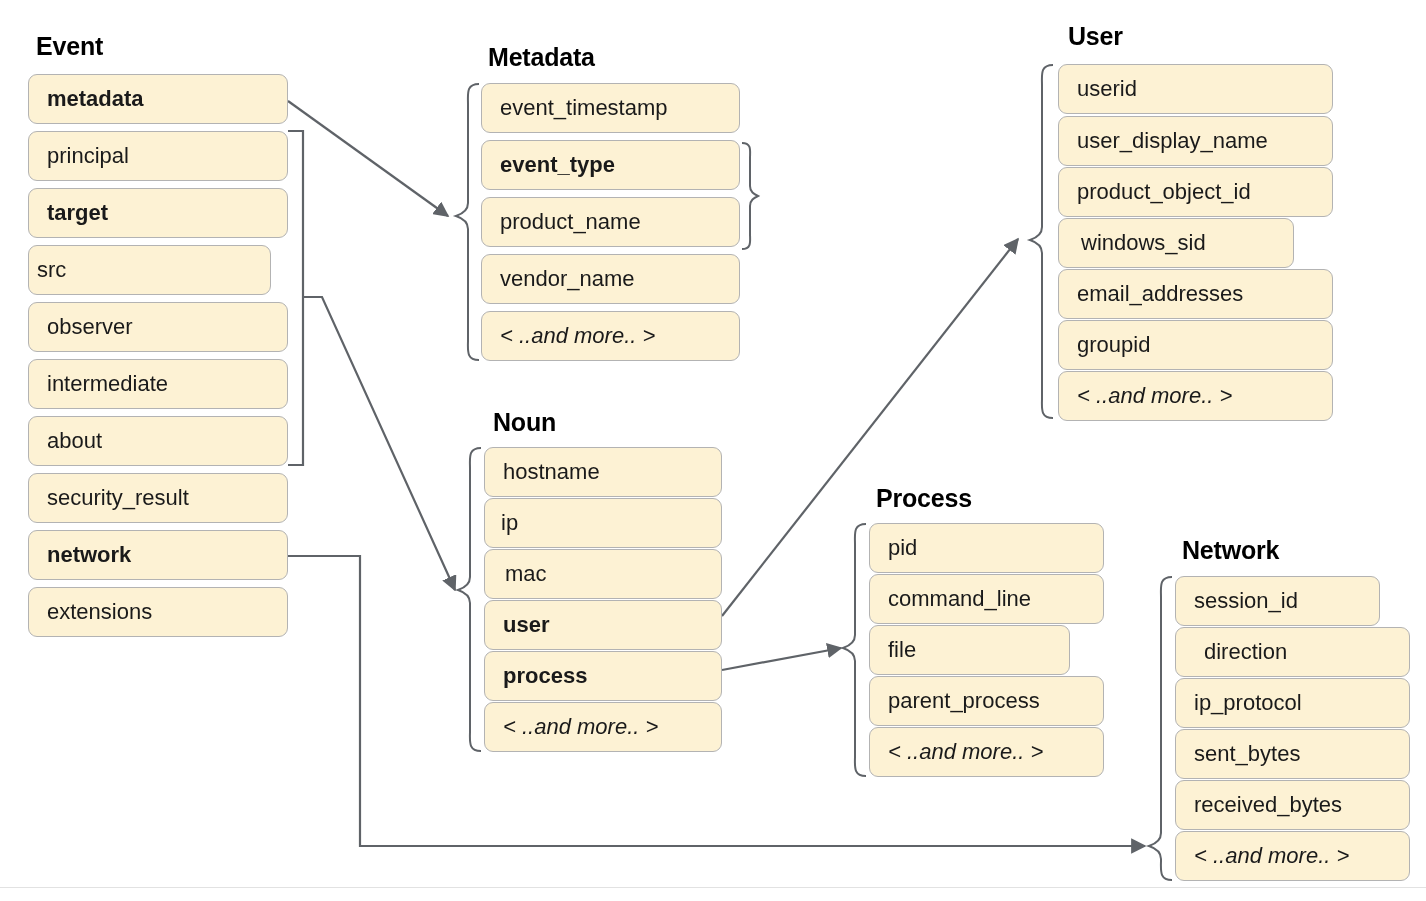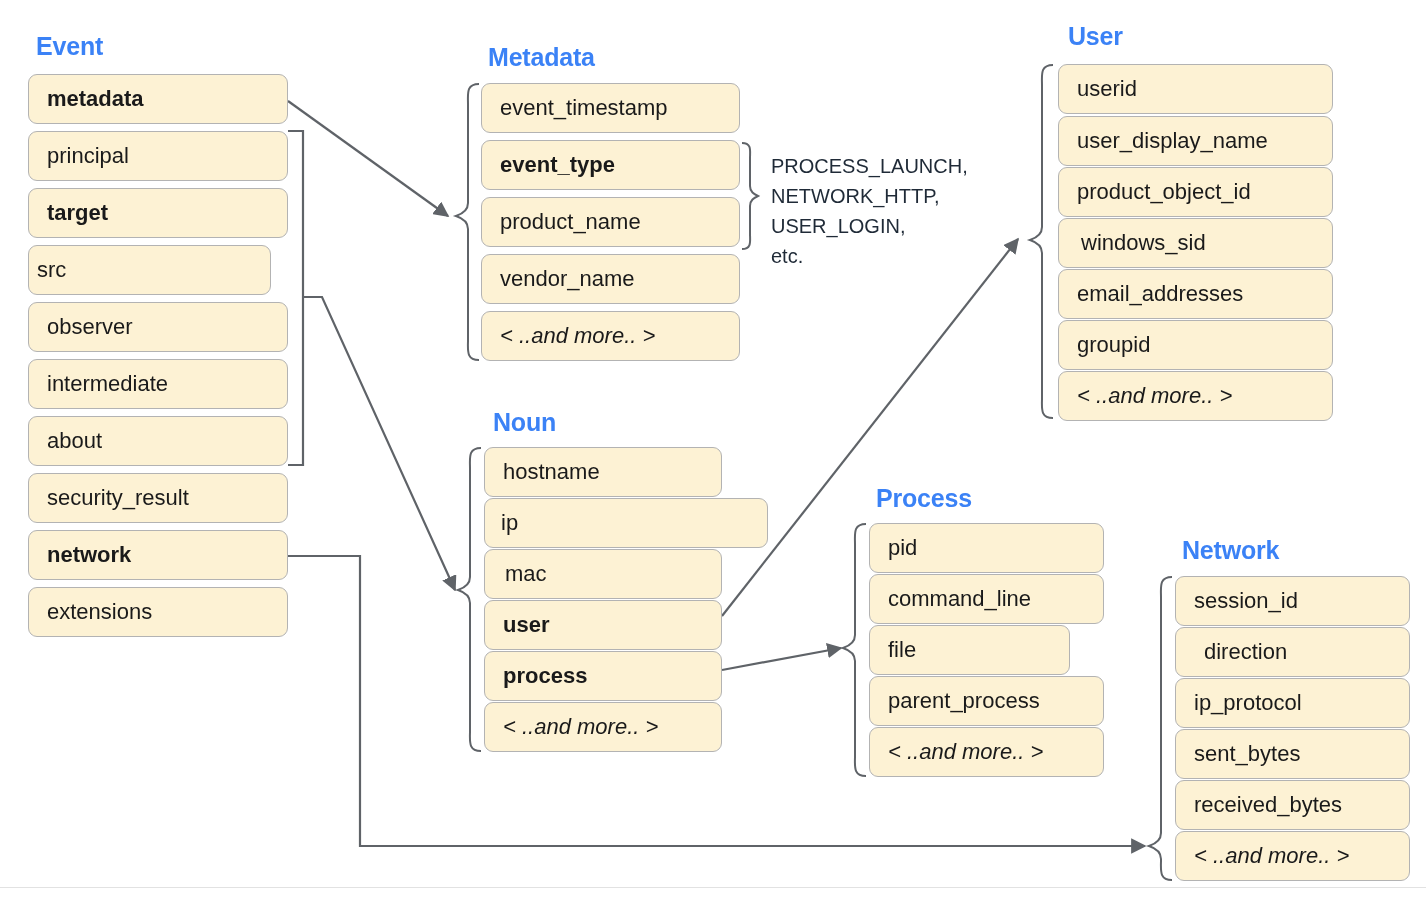--- a/index.html
+++ b/index.html
@@ -39,21 +39,21 @@
     pointer-events: none;
   }
 
   .group {
     position: absolute;
   }
   .group-title {
     position: absolute;
     font-size: 25px;
     font-weight: bold;
-    color: #3b82f6;
+    color: #000000;
     white-space: nowrap;
     letter-spacing: -0.2px;
   }
   .field-list {
     position: absolute;
   }
   .field {
     position: absolute;
     box-sizing: border-box;
     height: 50px;
@@ -163,43 +163,39 @@
     <div class="group-title" style="left:488px; top:43px;">Metadata</div>
     <div class="field-list">
       <div class="field" style="left:481px; top:83px; width:259px;">event_timestamp</div>
       <div class="field bold" style="left:481px; top:140px; width:259px;">event_type</div>
       <div class="field" style="left:481px; top:197px; width:259px;">product_name</div>
       <div class="field" style="left:481px; top:254px; width:259px;">vendor_name</div>
       <div class="field more" style="left:481px; top:311px; width:259px;">&lt; ..and more.. &gt;</div>
     </div>
   </div>
 
-  <div class="annotation" style="left:771px; top:151px;">PROCESS_LAUNCH,
-NETWORK_HTTP,
-USER_LOGIN,
-etc.</div>
 
   <div class="group">
     <div class="group-title" style="left:1068px; top:22px;">User</div>
     <div class="field-list">
       <div class="field" style="left:1058px; top:64px; width:275px;">userid</div>
       <div class="field" style="left:1058px; top:116px; width:275px;">user_display_name</div>
       <div class="field" style="left:1058px; top:167px; width:275px;">product_object_id</div>
-      <div class="field" style="left:1058px; top:218px; width:275px;padding-left:22px;">windows_sid</div>
+      <div class="field" style="left:1058px; top:218px; width:236px;padding-left:22px;">windows_sid</div>
       <div class="field" style="left:1058px; top:269px; width:275px;">email_addresses</div>
       <div class="field" style="left:1058px; top:320px; width:275px;">groupid</div>
       <div class="field more" style="left:1058px; top:371px; width:275px;">&lt; ..and more.. &gt;</div>
     </div>
   </div>
 
   <div class="group">
     <div class="group-title" style="left:493px; top:408px;">Noun</div>
     <div class="field-list">
       <div class="field" style="left:484px; top:447px; width:238px;">hostname</div>
-      <div class="field" style="left:484px; top:498px; width:284px;padding-left:16px;">ip</div>
+      <div class="field" style="left:484px; top:498px; width:238px;padding-left:16px;">ip</div>
       <div class="field" style="left:484px; top:549px; width:238px;padding-left:20px;">mac</div>
       <div class="field bold" style="left:484px; top:600px; width:238px;">user</div>
       <div class="field bold" style="left:484px; top:651px; width:238px;">process</div>
       <div class="field more" style="left:484px; top:702px; width:238px;">&lt; ..and more.. &gt;</div>
     </div>
   </div>
 
   <div class="group">
     <div class="group-title" style="left:876px; top:484px;">Process</div>
     <div class="field-list">
@@ -207,21 +203,21 @@
       <div class="field" style="left:869px; top:574px; width:235px;">command_line</div>
       <div class="field" style="left:869px; top:625px; width:201px;">file</div>
       <div class="field" style="left:869px; top:676px; width:235px;">parent_process</div>
       <div class="field more" style="left:869px; top:727px; width:235px;">&lt; ..and more.. &gt;</div>
     </div>
   </div>
 
   <div class="group">
     <div class="group-title" style="left:1182px; top:536px;">Network</div>
     <div class="field-list">
-      <div class="field" style="left:1175px; top:576px; width:235px;">session_id</div>
+      <div class="field" style="left:1175px; top:576px; width:205px;">session_id</div>
       <div class="field" style="left:1175px; top:627px; width:235px;padding-left:28px;">direction</div>
       <div class="field" style="left:1175px; top:678px; width:235px;">ip_protocol</div>
       <div class="field" style="left:1175px; top:729px; width:235px;">sent_bytes</div>
       <div class="field" style="left:1175px; top:780px; width:235px;">received_bytes</div>
       <div class="field more" style="left:1175px; top:831px; width:235px;">&lt; ..and more.. &gt;</div>
     </div>
   </div>
 
   <div class="bottom-rule"></div>
 

